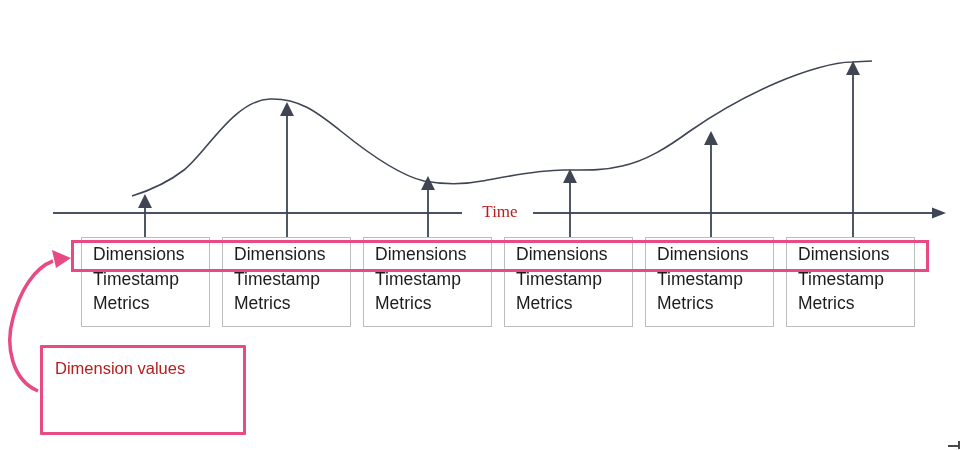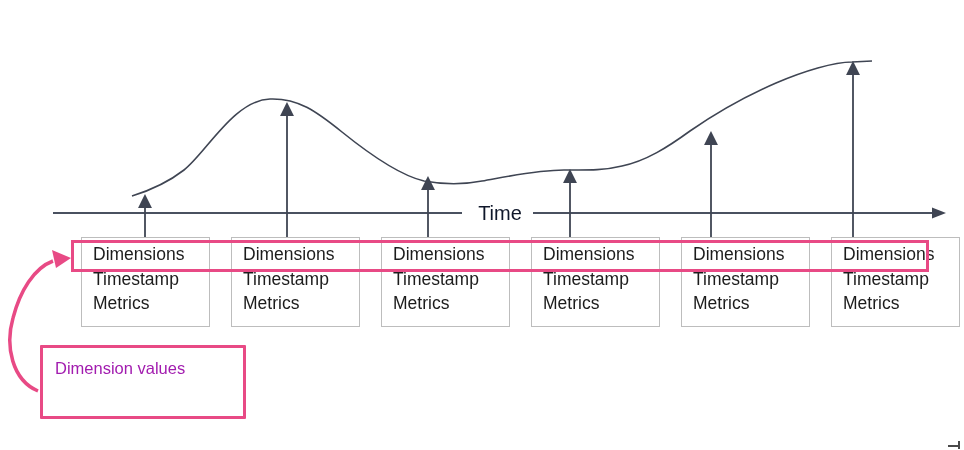--- a/index.html
+++ b/index.html
@@ -3,40 +3,40 @@
 <meta charset="utf-8">
 <style>
   html, body { margin:0; padding:0; background:#ffffff; }
   .stage {
     position:relative; width:964px; height:450px; overflow:hidden;
     font-family:"Liberation Sans", sans-serif; background:#ffffff;
   }
   .drawing { position:absolute; left:0; top:0; z-index:1; pointer-events:none; }
   .time-label {
     position:absolute; left:468px; top:202px; width:64px; z-index:2;
-    text-align:center; font-size:20px; color:#0f172a;
+    text-align:center; font-size:17px; color:#b91c1c;font-family:Liberation Serif, serif;
   }
   .record-row {
-    position:absolute; left:81px; top:237px; display:flex; gap:21px; z-index:2;
+    position:absolute; left:81px; top:237px; display:flex; gap:12px; z-index:2;
   }
   .record-box {
     width:129px; height:90px; box-sizing:border-box;
     border:1px solid #bdbdbd; background:#ffffff;
     padding:4px 0 0 11px; font-size:17.5px; line-height:24.5px; color:#1c1c1c;
   }
   .record-box span { display:block; white-space:nowrap; }
   .pink-band {
     position:absolute; left:71px; top:240px; width:858px; height:32px;
     box-sizing:border-box; border:3.5px solid #e84a85; z-index:3;
     background:transparent;
   }
   .callout {
-    position:absolute; left:40px; top:345px; width:206px; height:74px;
+    position:absolute; left:40px; top:345px; width:206px; height:90px;
     box-sizing:border-box; border:3.5px solid #e84a85; background:#ffffff;
-    padding:8px 0 4px 12px; font-size:16.5px; line-height:24px; color:#a21caf;
+    padding:8px 0 4px 12px; font-size:16.5px; line-height:24px; color:#b91c1c;
     z-index:4; border-radius:1px;
   }
   .callout span { display:block; white-space:nowrap; }
   .artifact { position:absolute; z-index:2; background:#4a4a4a; }
   .artifact.h { left:948px; top:445px; width:10px; height:2px; }
   .artifact.v { left:958px; top:441px; width:2px; height:8px; }
 </style>
 </head>
 <body>
 

